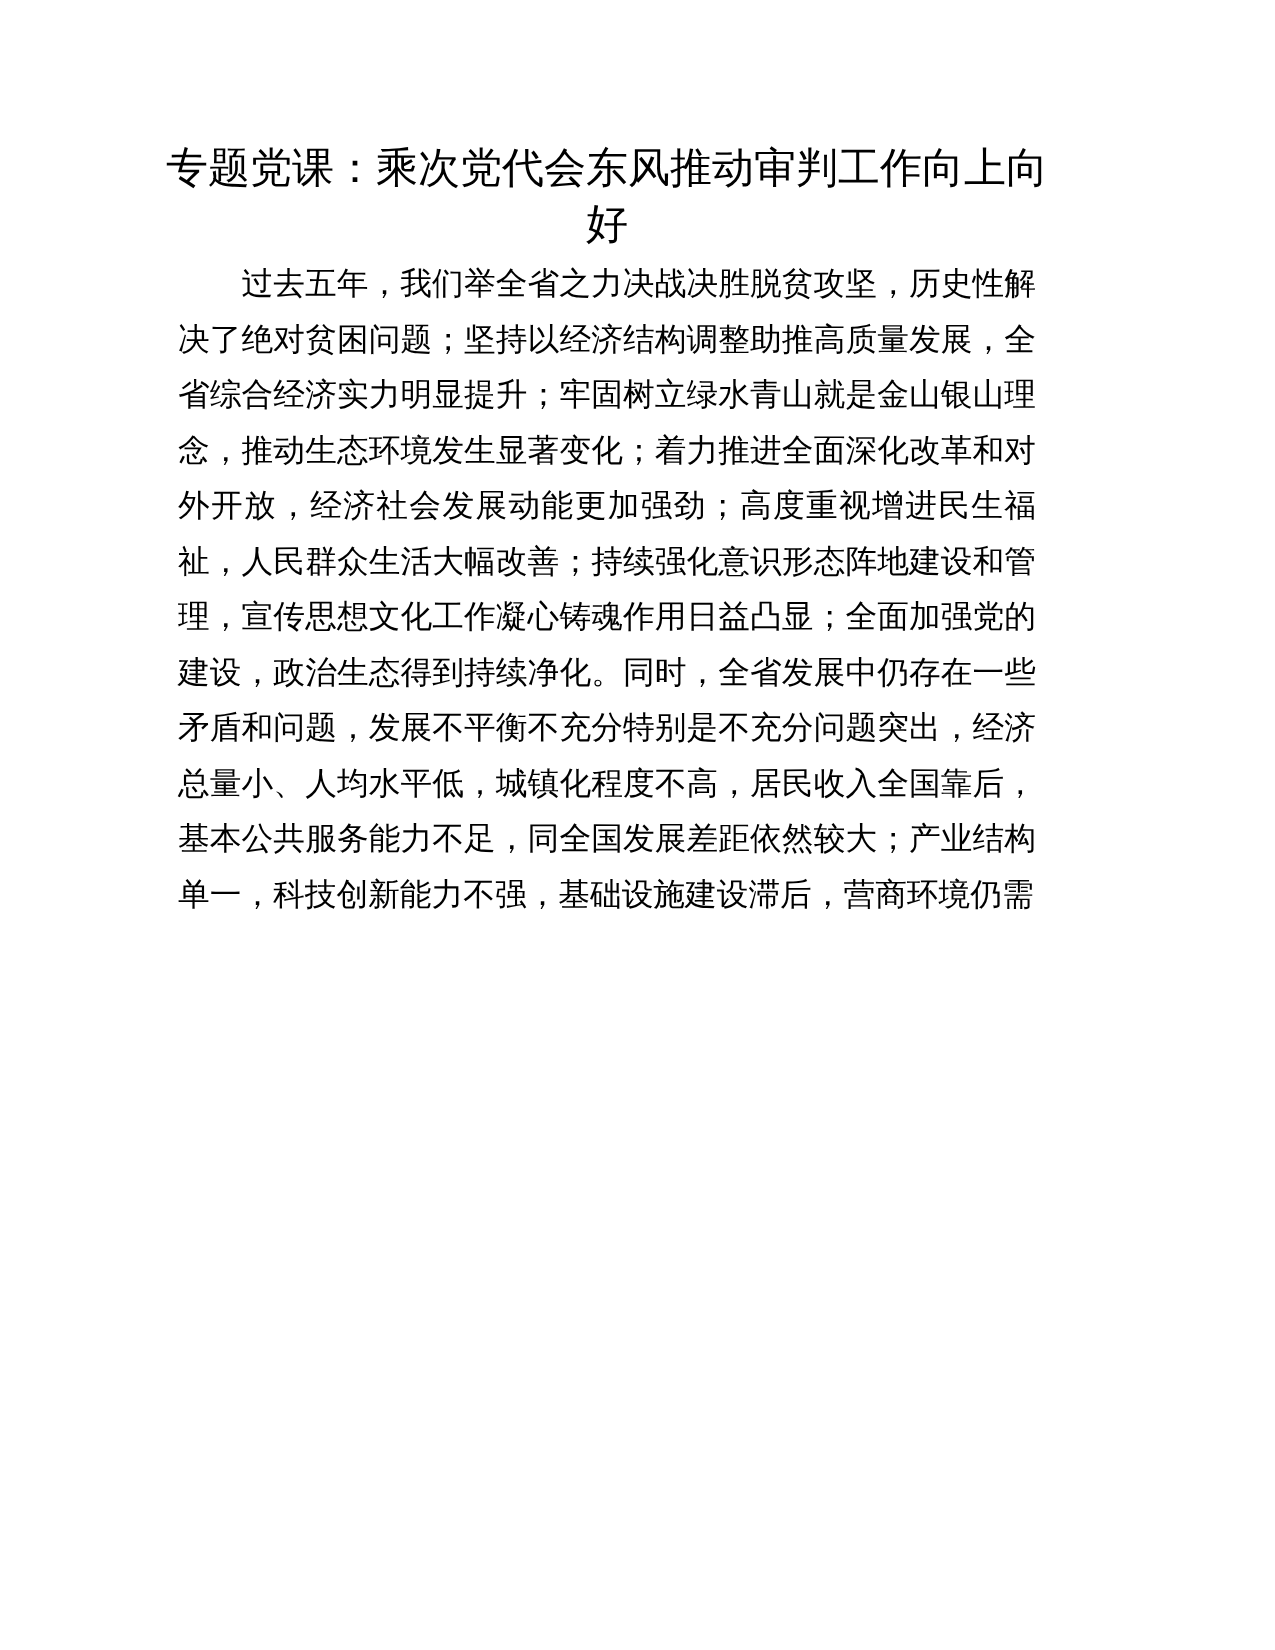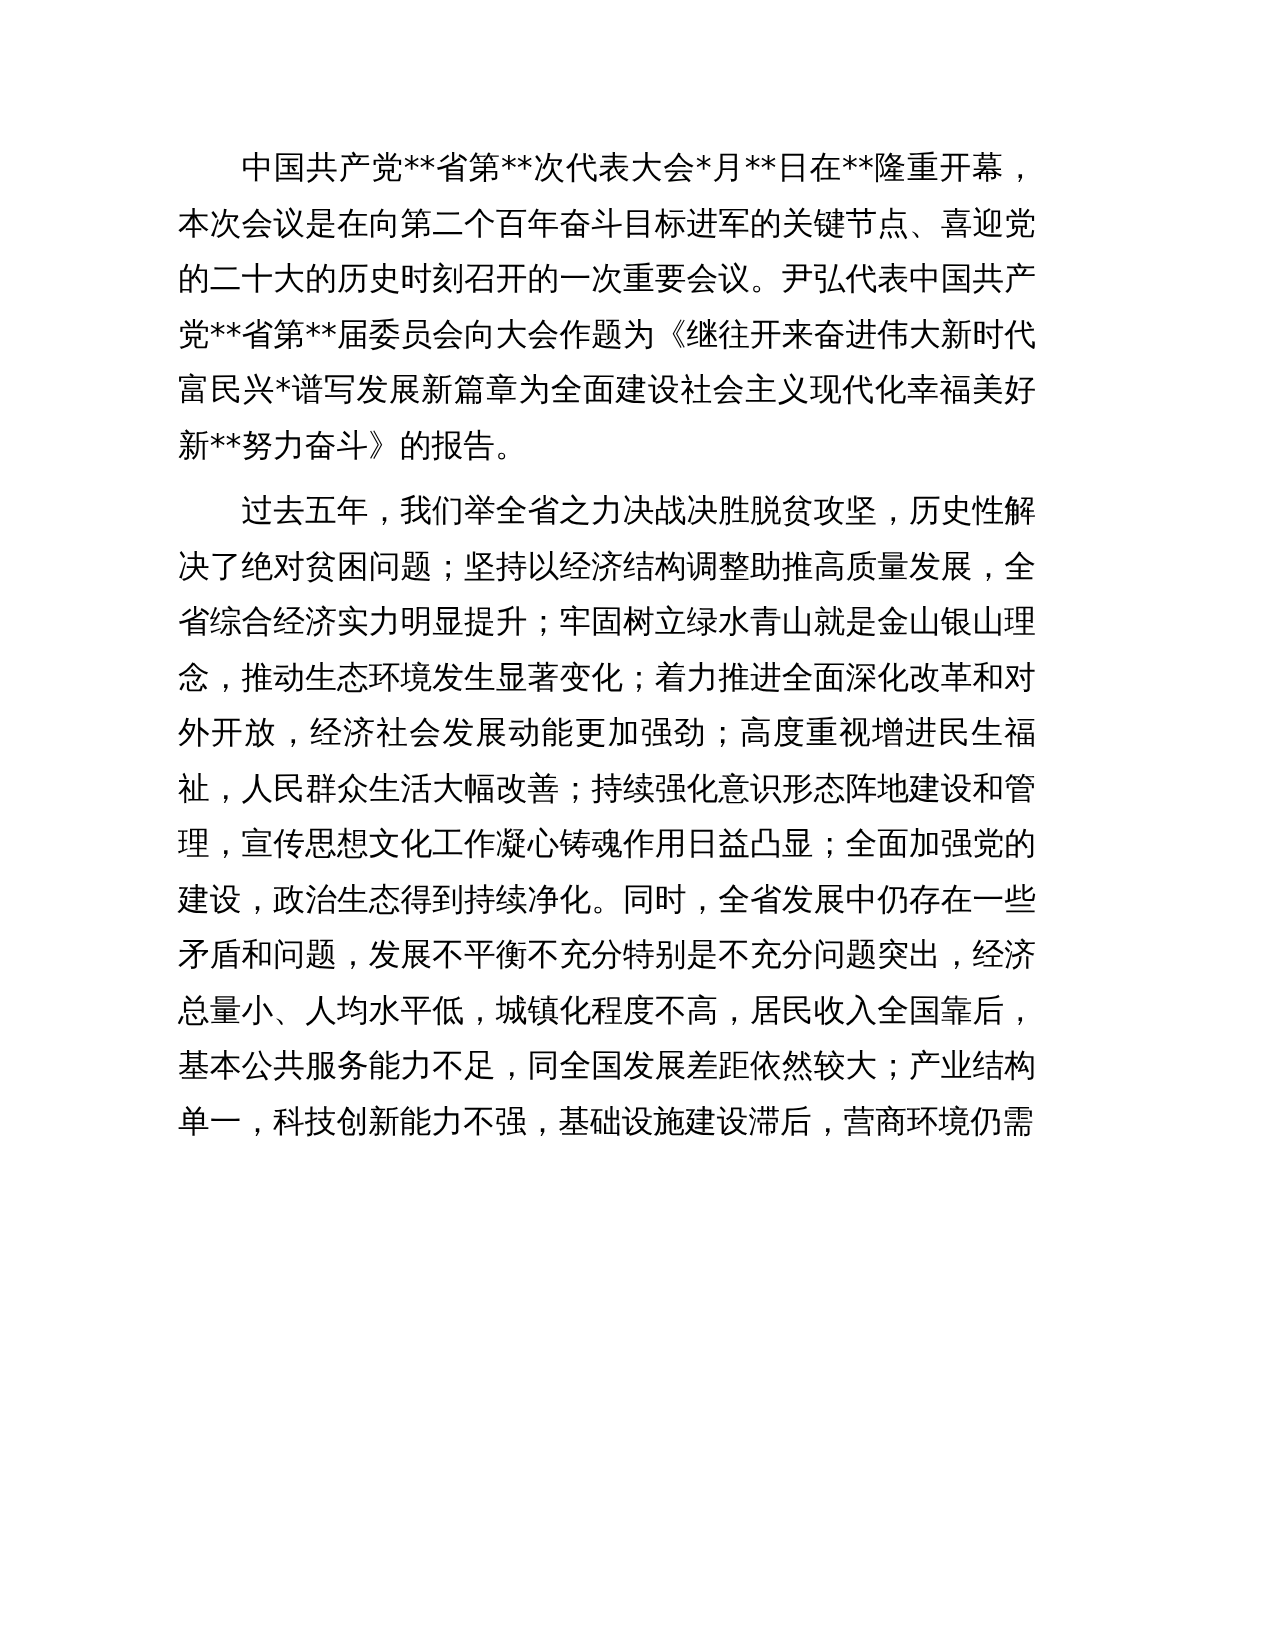--- a/index.html
+++ b/index.html
@@ -36,15 +36,15 @@
       text-align: justify;
       text-indent: 2em;
       letter-spacing: 0px;
       word-break: break-all;
     }
   </style>
 </head>
 <body>
 
 <div class="page">
-  <p class="para">中国共产党**省第**次代表大会*月**日在**隆重开幕，本次会议是在向第二个百年奋斗目标进军的关键节点、喜迎党的二十大的历史时刻召开的一次重要会议。尹弘代表中国共产党**省第**届委员会向大会作题为《继往开来奋进伟大新时代富民兴*谱写发展新篇章为全面建设社会主义现代化幸福美好新**努力奋斗》的报告。</p>
+  <h1 class="title">专题党课：乘次党代会东风推动审判工作向上向好</h1>
   <p class="para">过去五年，我们举全省之力决战决胜脱贫攻坚，历史性解决了绝对贫困问题；坚持以经济结构调整助推高质量发展，全省综合经济实力明显提升；牢固树立绿水青山就是金山银山理念，推动生态环境发生显著变化；着力推进全面深化改革和对外开放，经济社会发展动能更加强劲；高度重视增进民生福祉，人民群众生活大幅改善；持续强化意识形态阵地建设和管理，宣传思想文化工作凝心铸魂作用日益凸显；全面加强党的建设，政治生态得到持续净化。同时，全省发展中仍存在一些矛盾和问题，发展不平衡不充分特别是不充分问题突出，经济总量小、人均水平低，城镇化程度不高，居民收入全国靠后，基本公共服务能力不足，同全国发展差距依然较大；产业结构单一，科技创新能力不强，基础设施建设滞后，营商环境仍需</p>
 </div>
 
 </body></html>

